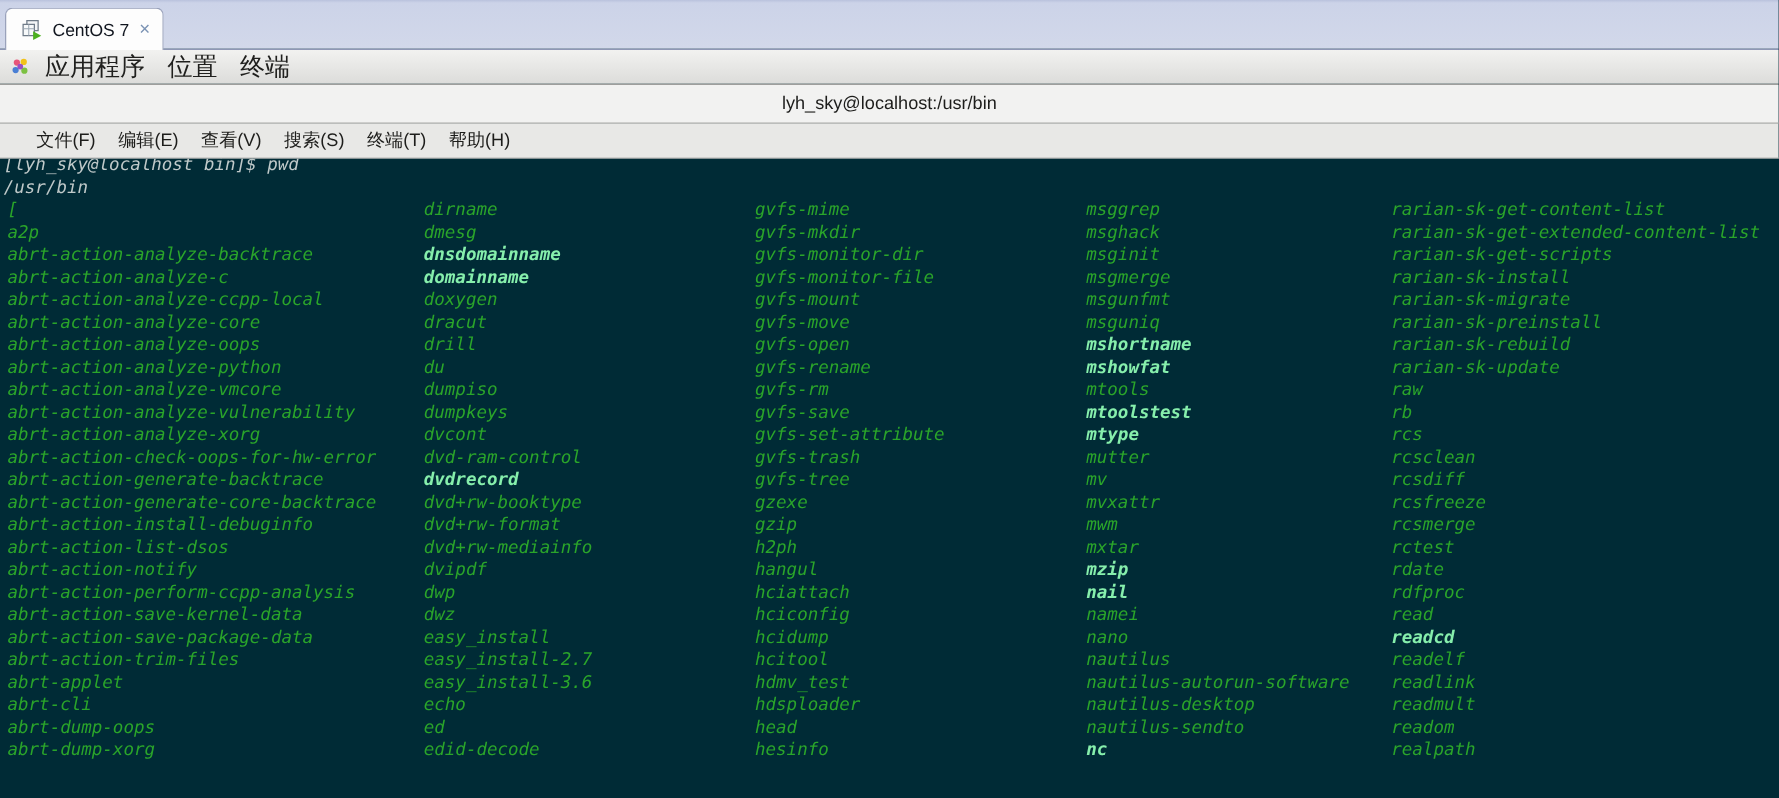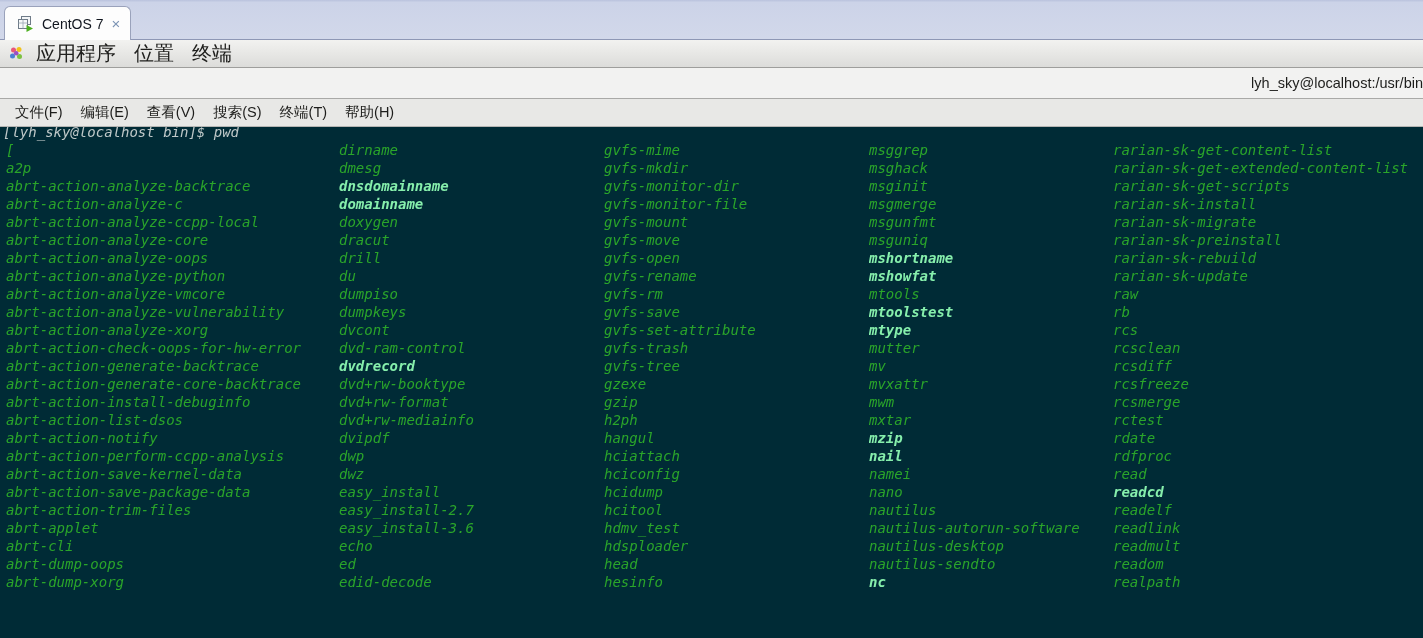--- a/index.html
+++ b/index.html
@@ -70,37 +70,37 @@
   }
   #gnome-foot { margin-right: 2px; display: flex; align-items: center; }
 
   
   #term-titlebar {
     height: 31px;
     background: #f2f2f1;
     border-bottom: 1px solid #a9a9a7;
     display: flex;
     align-items: center;
-    justify-content: flex-end;
+    justify-content: center;
     box-sizing: border-box;
   }
   #term-title {
     font-size: 14.5px;
     color: #1d1d1b;
     white-space: nowrap;
   }
 
   
   #term-menubar {
     height: 28px;
     background: #e8e8e6;
     border-bottom: 1px solid #b5b5b3;
     display: flex;
     align-items: center;
-    padding-left: 6px;
+    padding-left: 20px;
     box-sizing: border-box;
   }
   .menu-item {
     font-size: 14.5px;
     color: #1d1d1b;
     padding: 2px 9px;
     white-space: nowrap;
     cursor: default;
   }
 
@@ -180,20 +180,21 @@
   <span class="menu-item">查看(V)</span>
   <span class="menu-item">搜索(S)</span>
   <span class="menu-item">终端(T)</span>
   <span class="menu-item">帮助(H)</span>
 </div>
 
 <div id="terminal">
   <div id="term-inner">
     <div id="scrollback">
         <div class="tline prompt">[lyh_sky@localhost bin]$ pwd</div>
+        <div class="tline prompt">/usr/bin</div>
       </div>
     <div class="grid" id="listing">
         <div class="col" style="left: 3px;"><div class="ent c-green">[</div><div class="ent c-green">a2p</div><div class="ent c-green">abrt-action-analyze-backtrace</div><div class="ent c-green">abrt-action-analyze-c</div><div class="ent c-green">abrt-action-analyze-ccpp-local</div><div class="ent c-green">abrt-action-analyze-core</div><div class="ent c-green">abrt-action-analyze-oops</div><div class="ent c-green">abrt-action-analyze-python</div><div class="ent c-green">abrt-action-analyze-vmcore</div><div class="ent c-green">abrt-action-analyze-vulnerability</div><div class="ent c-green">abrt-action-analyze-xorg</div><div class="ent c-green">abrt-action-check-oops-for-hw-error</div><div class="ent c-green">abrt-action-generate-backtrace</div><div class="ent c-green">abrt-action-generate-core-backtrace</div><div class="ent c-green">abrt-action-install-debuginfo</div><div class="ent c-green">abrt-action-list-dsos</div><div class="ent c-green">abrt-action-notify</div><div class="ent c-green">abrt-action-perform-ccpp-analysis</div><div class="ent c-green">abrt-action-save-kernel-data</div><div class="ent c-green">abrt-action-save-package-data</div><div class="ent c-green">abrt-action-trim-files</div><div class="ent c-green">abrt-applet</div><div class="ent c-green">abrt-cli</div><div class="ent c-green">abrt-dump-oops</div><div class="ent c-green">abrt-dump-xorg</div></div>
         <div class="col" style="left: 336px;"><div class="ent c-green">dirname</div><div class="ent c-green">dmesg</div><div class="ent c-cyan">dnsdomainname</div><div class="ent c-cyan">domainname</div><div class="ent c-green">doxygen</div><div class="ent c-green">dracut</div><div class="ent c-green">drill</div><div class="ent c-green">du</div><div class="ent c-green">dumpiso</div><div class="ent c-green">dumpkeys</div><div class="ent c-green">dvcont</div><div class="ent c-green">dvd-ram-control</div><div class="ent c-cyan">dvdrecord</div><div class="ent c-green">dvd+rw-booktype</div><div class="ent c-green">dvd+rw-format</div><div class="ent c-green">dvd+rw-mediainfo</div><div class="ent c-green">dvipdf</div><div class="ent c-green">dwp</div><div class="ent c-green">dwz</div><div class="ent c-green">easy_install</div><div class="ent c-green">easy_install-2.7</div><div class="ent c-green">easy_install-3.6</div><div class="ent c-green">echo</div><div class="ent c-green">ed</div><div class="ent c-green">edid-decode</div></div>
         <div class="col" style="left: 601px;"><div class="ent c-green">gvfs-mime</div><div class="ent c-green">gvfs-mkdir</div><div class="ent c-green">gvfs-monitor-dir</div><div class="ent c-green">gvfs-monitor-file</div><div class="ent c-green">gvfs-mount</div><div class="ent c-green">gvfs-move</div><div class="ent c-green">gvfs-open</div><div class="ent c-green">gvfs-rename</div><div class="ent c-green">gvfs-rm</div><div class="ent c-green">gvfs-save</div><div class="ent c-green">gvfs-set-attribute</div><div class="ent c-green">gvfs-trash</div><div class="ent c-green">gvfs-tree</div><div class="ent c-green">gzexe</div><div class="ent c-green">gzip</div><div class="ent c-green">h2ph</div><div class="ent c-green">hangul</div><div class="ent c-green">hciattach</div><div class="ent c-green">hciconfig</div><div class="ent c-green">hcidump</div><div class="ent c-green">hcitool</div><div class="ent c-green">hdmv_test</div><div class="ent c-green">hdsploader</div><div class="ent c-green">head</div><div class="ent c-green">hesinfo</div></div>
         <div class="col" style="left: 866px;"><div class="ent c-green">msggrep</div><div class="ent c-green">msghack</div><div class="ent c-green">msginit</div><div class="ent c-green">msgmerge</div><div class="ent c-green">msgunfmt</div><div class="ent c-green">msguniq</div><div class="ent c-cyan">mshortname</div><div class="ent c-cyan">mshowfat</div><div class="ent c-green">mtools</div><div class="ent c-cyan">mtoolstest</div><div class="ent c-cyan">mtype</div><div class="ent c-green">mutter</div><div class="ent c-green">mv</div><div class="ent c-green">mvxattr</div><div class="ent c-green">mwm</div><div class="ent c-green">mxtar</div><div class="ent c-cyan">mzip</div><div class="ent c-cyan">nail</div><div class="ent c-green">namei</div><div class="ent c-green">nano</div><div class="ent c-green">nautilus</div><div class="ent c-green">nautilus-autorun-software</div><div class="ent c-green">nautilus-desktop</div><div class="ent c-green">nautilus-sendto</div><div class="ent c-cyan">nc</div></div>
         <div class="col" style="left: 1110px;"><div class="ent c-green">rarian-sk-get-content-list</div><div class="ent c-green">rarian-sk-get-extended-content-list</div><div class="ent c-green">rarian-sk-get-scripts</div><div class="ent c-green">rarian-sk-install</div><div class="ent c-green">rarian-sk-migrate</div><div class="ent c-green">rarian-sk-preinstall</div><div class="ent c-green">rarian-sk-rebuild</div><div class="ent c-green">rarian-sk-update</div><div class="ent c-green">raw</div><div class="ent c-green">rb</div><div class="ent c-green">rcs</div><div class="ent c-green">rcsclean</div><div class="ent c-green">rcsdiff</div><div class="ent c-green">rcsfreeze</div><div class="ent c-green">rcsmerge</div><div class="ent c-green">rctest</div><div class="ent c-green">rdate</div><div class="ent c-green">rdfproc</div><div class="ent c-green">read</div><div class="ent c-cyan">readcd</div><div class="ent c-green">readelf</div><div class="ent c-green">readlink</div><div class="ent c-green">readmult</div><div class="ent c-green">readom</div><div class="ent c-green">realpath</div></div>
       </div>
   </div>
 </div>

